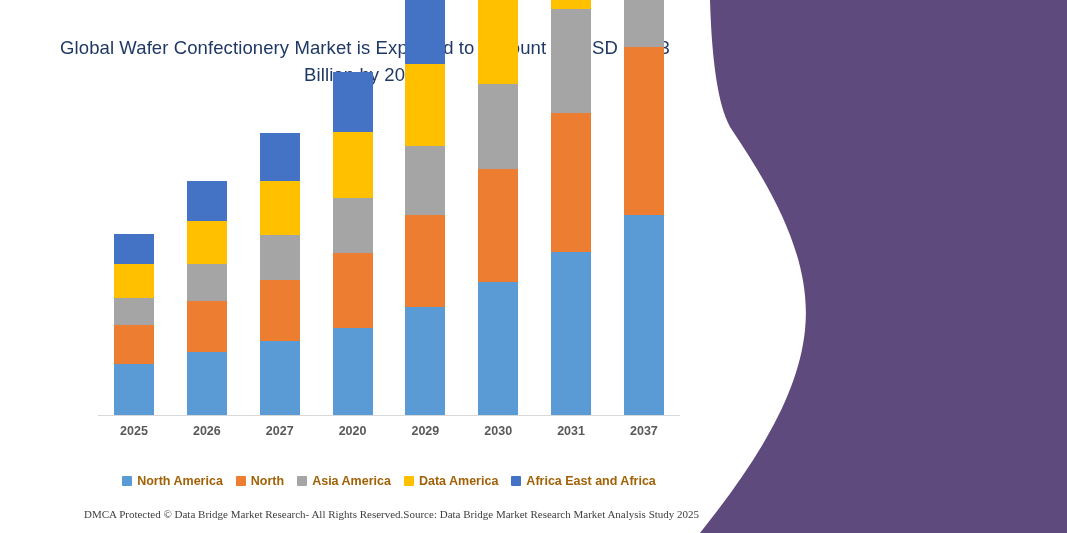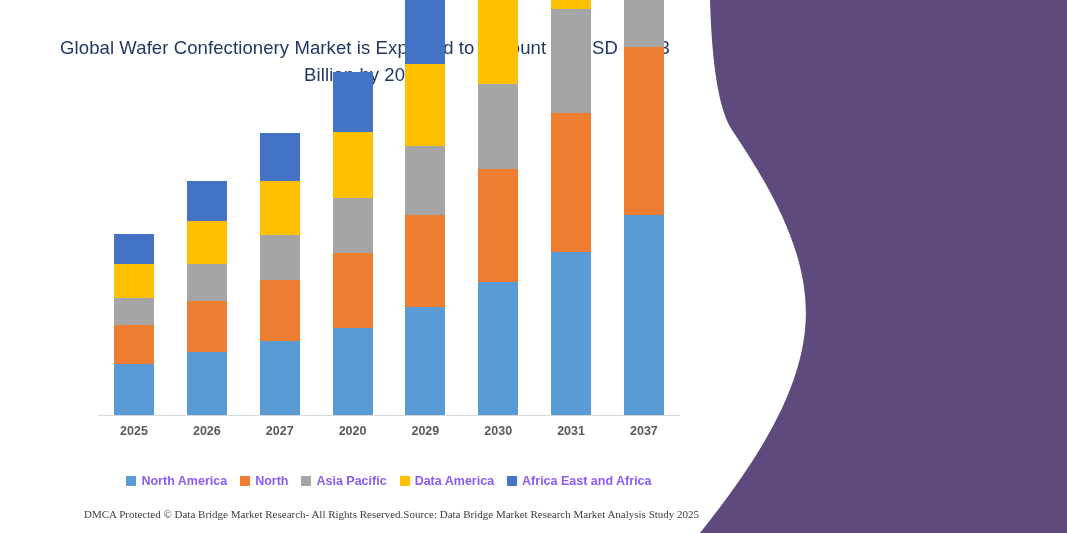--- a/index.html
+++ b/index.html
@@ -49,21 +49,21 @@
     font-family:"Liberation Sans", sans-serif;
   }
 
   .legend{
     position:absolute;left:98px;top:471px;width:582px;height:20px;
     display:flex;align-items:center;justify-content:center;gap:13px;
   }
   .legend-item{display:flex;align-items:center;gap:5px;}
   .legend-swatch{width:10px;height:10px;display:inline-block;border-radius:1px;}
   .legend-label{
-    font-size:12.5px;font-weight:bold;color:#8b5cf6;
+    font-size:12.5px;font-weight:bold;color:#a16207;
     font-family:"Liberation Sans", sans-serif;white-space:nowrap;
   }
 
   .footer{
     position:absolute;left:84px;top:506px;width:596px;height:16px;
     display:flex;justify-content:space-between;align-items:center;
   }
   .footer-text{
     font-size:11px;color:#404040;
     font-family:"Liberation Serif", serif;white-space:nowrap;
@@ -173,21 +173,21 @@
         <div class="legend-item">
           <span class="legend-swatch" style="background: rgb(91, 155, 213);"></span>
           <span class="legend-label">North America</span>
         </div>
         <div class="legend-item">
           <span class="legend-swatch" style="background: rgb(237, 125, 49);"></span>
           <span class="legend-label">North</span>
         </div>
         <div class="legend-item">
           <span class="legend-swatch" style="background: rgb(165, 165, 165);"></span>
-          <span class="legend-label">Asia Pacific</span>
+          <span class="legend-label">Asia America</span>
         </div>
         <div class="legend-item">
           <span class="legend-swatch" style="background: rgb(255, 192, 0);"></span>
           <span class="legend-label">Data America</span>
         </div>
         <div class="legend-item">
           <span class="legend-swatch" style="background: rgb(68, 114, 196);"></span>
           <span class="legend-label">Africa East and Africa</span>
         </div>
       </div>

